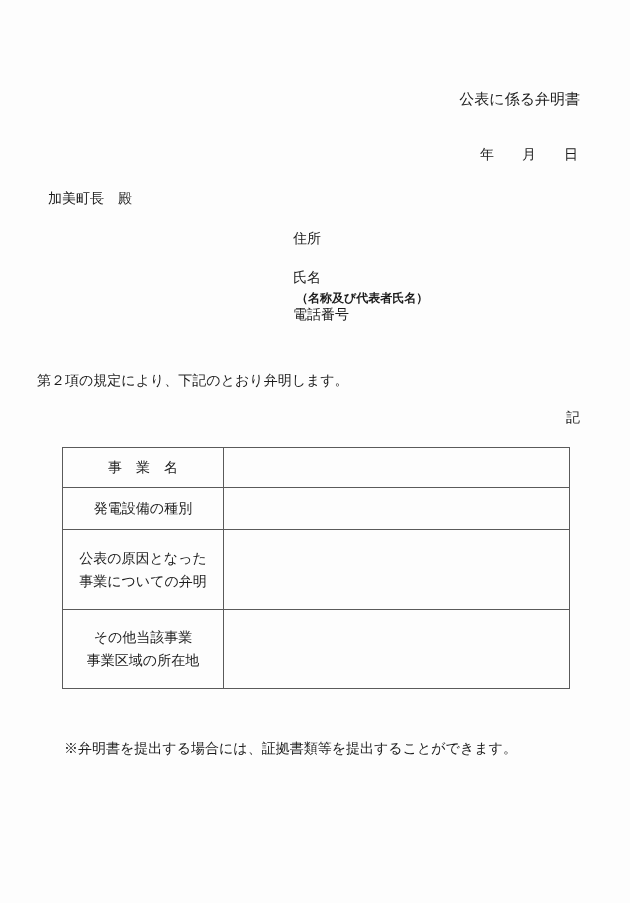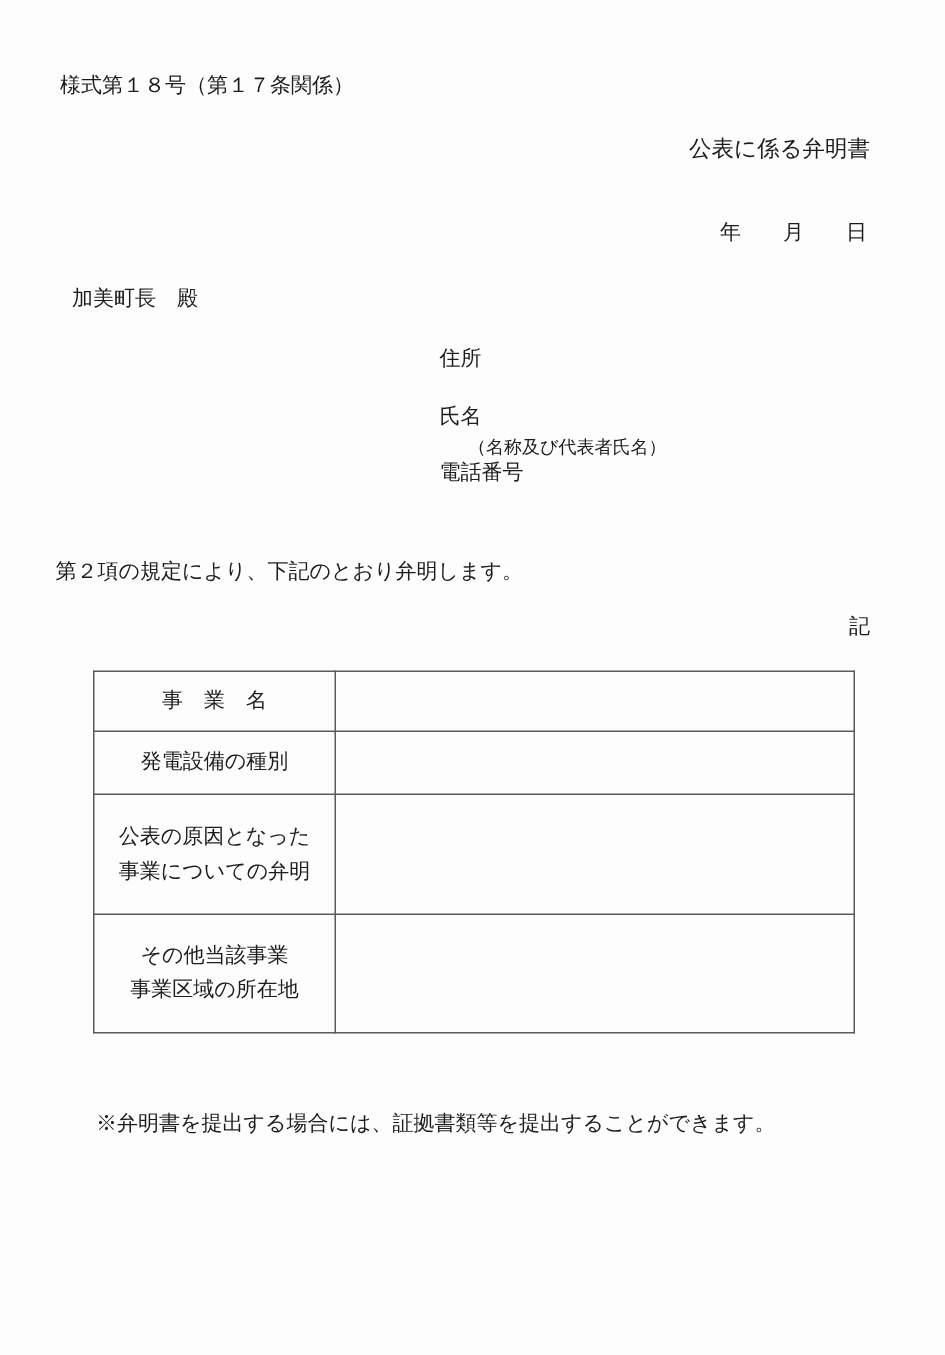--- a/index.html
+++ b/index.html
@@ -24,21 +24,21 @@
     width: 580px;
     text-align: right;
     white-space: nowrap;
   }
   .form-number { left: 40px; top: 48px; }
   .doc-title   { top: 90px; font-size: 15px; }
   .date-line   { right: 52px; top: 146px; }
   .addressee   { left: 48px; top: 190px; }
   .addr-label  { left: 293px; top: 230px; }
   .name-label  { left: 293px; top: 269px; }
-  .name-note   { left: 312px; top: 290px; font-size: 12px; }
+  .name-note   { left: 296px; top: 290px; font-size: 12px; font-weight: bold; }
   .phone-label { left: 293px; top: 306px; }
   .body-l1     { left: 37px; top: 351px; }
   .body-l2     { left: 37px; top: 372px; }
   .record-marker { top: 409px; }
   .footnote    { left: 64px; top: 740px; }
 
   table.main-table {
     position: absolute;
     left: 62px;
     top: 447px;
@@ -68,21 +68,20 @@
   tr.r2 { height: 39px; }
   tr.r3 { height: 42px; padding-left: 29px; }
   tr.r4 { height: 80px; }
   tr.r5 { height: 79px; }
 </style>
 </head>
 <body>
 
 <div class="page">
 
-  <div class="abs form-number">様式第１８号（第１７条関係）</div>
 
   <div class="centered-line doc-title">公表に係る弁明書</div>
 
   <div class="abs date-line">年　　月　　日</div>
 
   <div class="abs addressee">加美町長　殿</div>
 
   <div class="abs addr-label">住所</div>
   <div class="abs name-label">氏名</div>
   <div class="abs name-note">（名称及び代表者氏名）</div>

